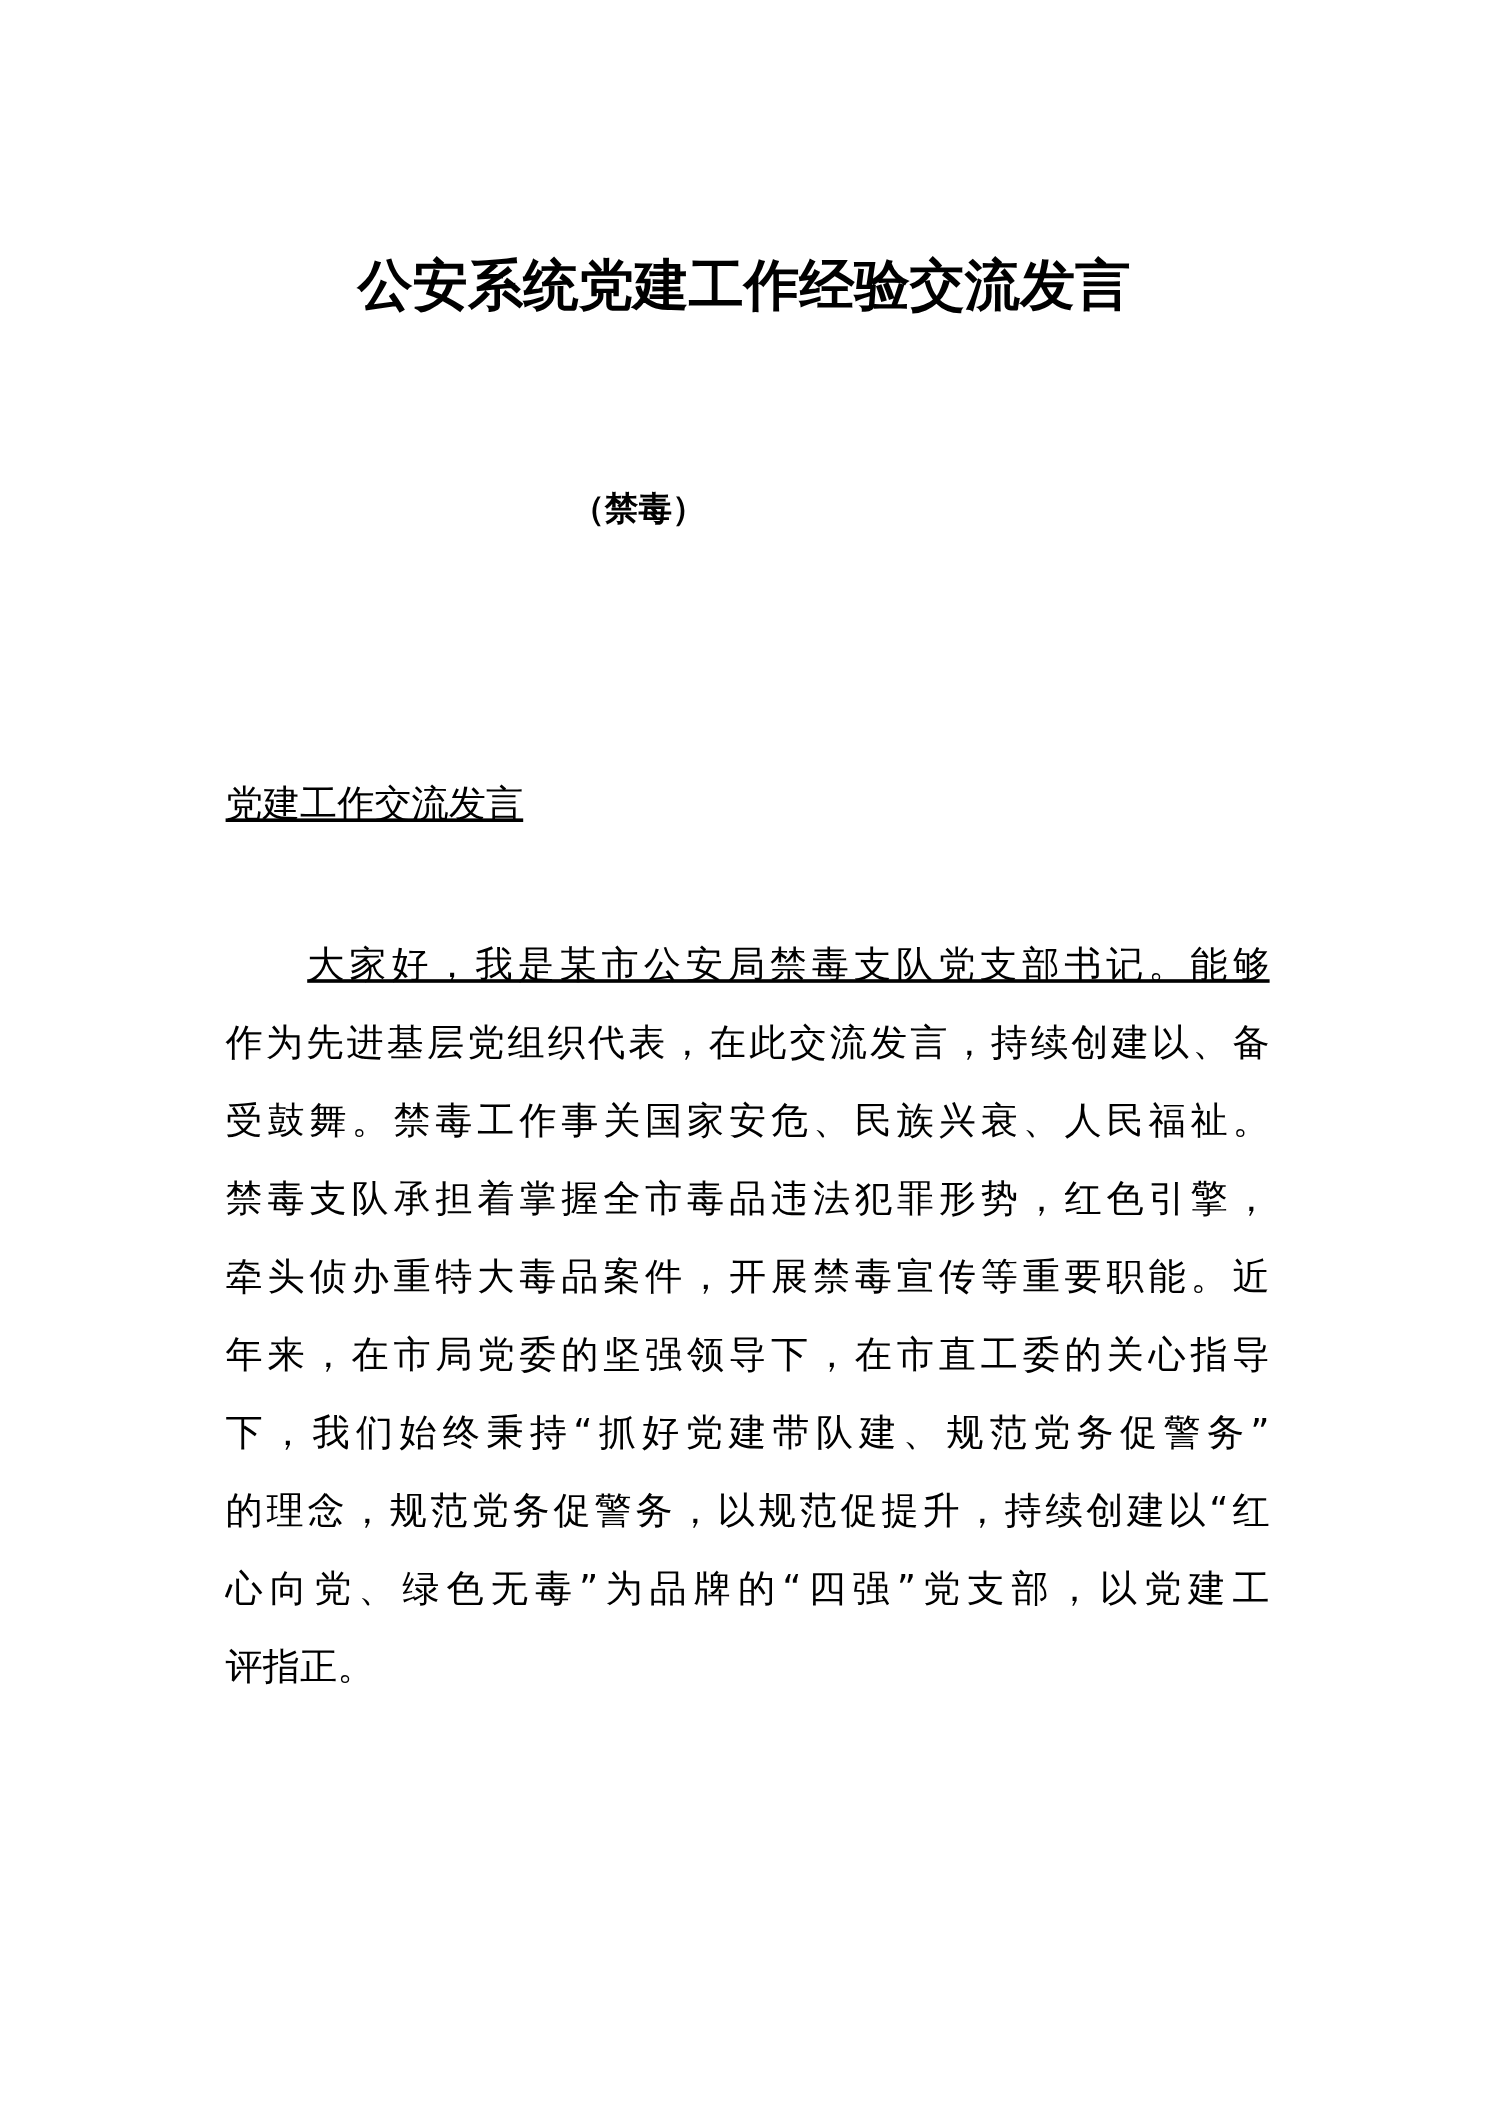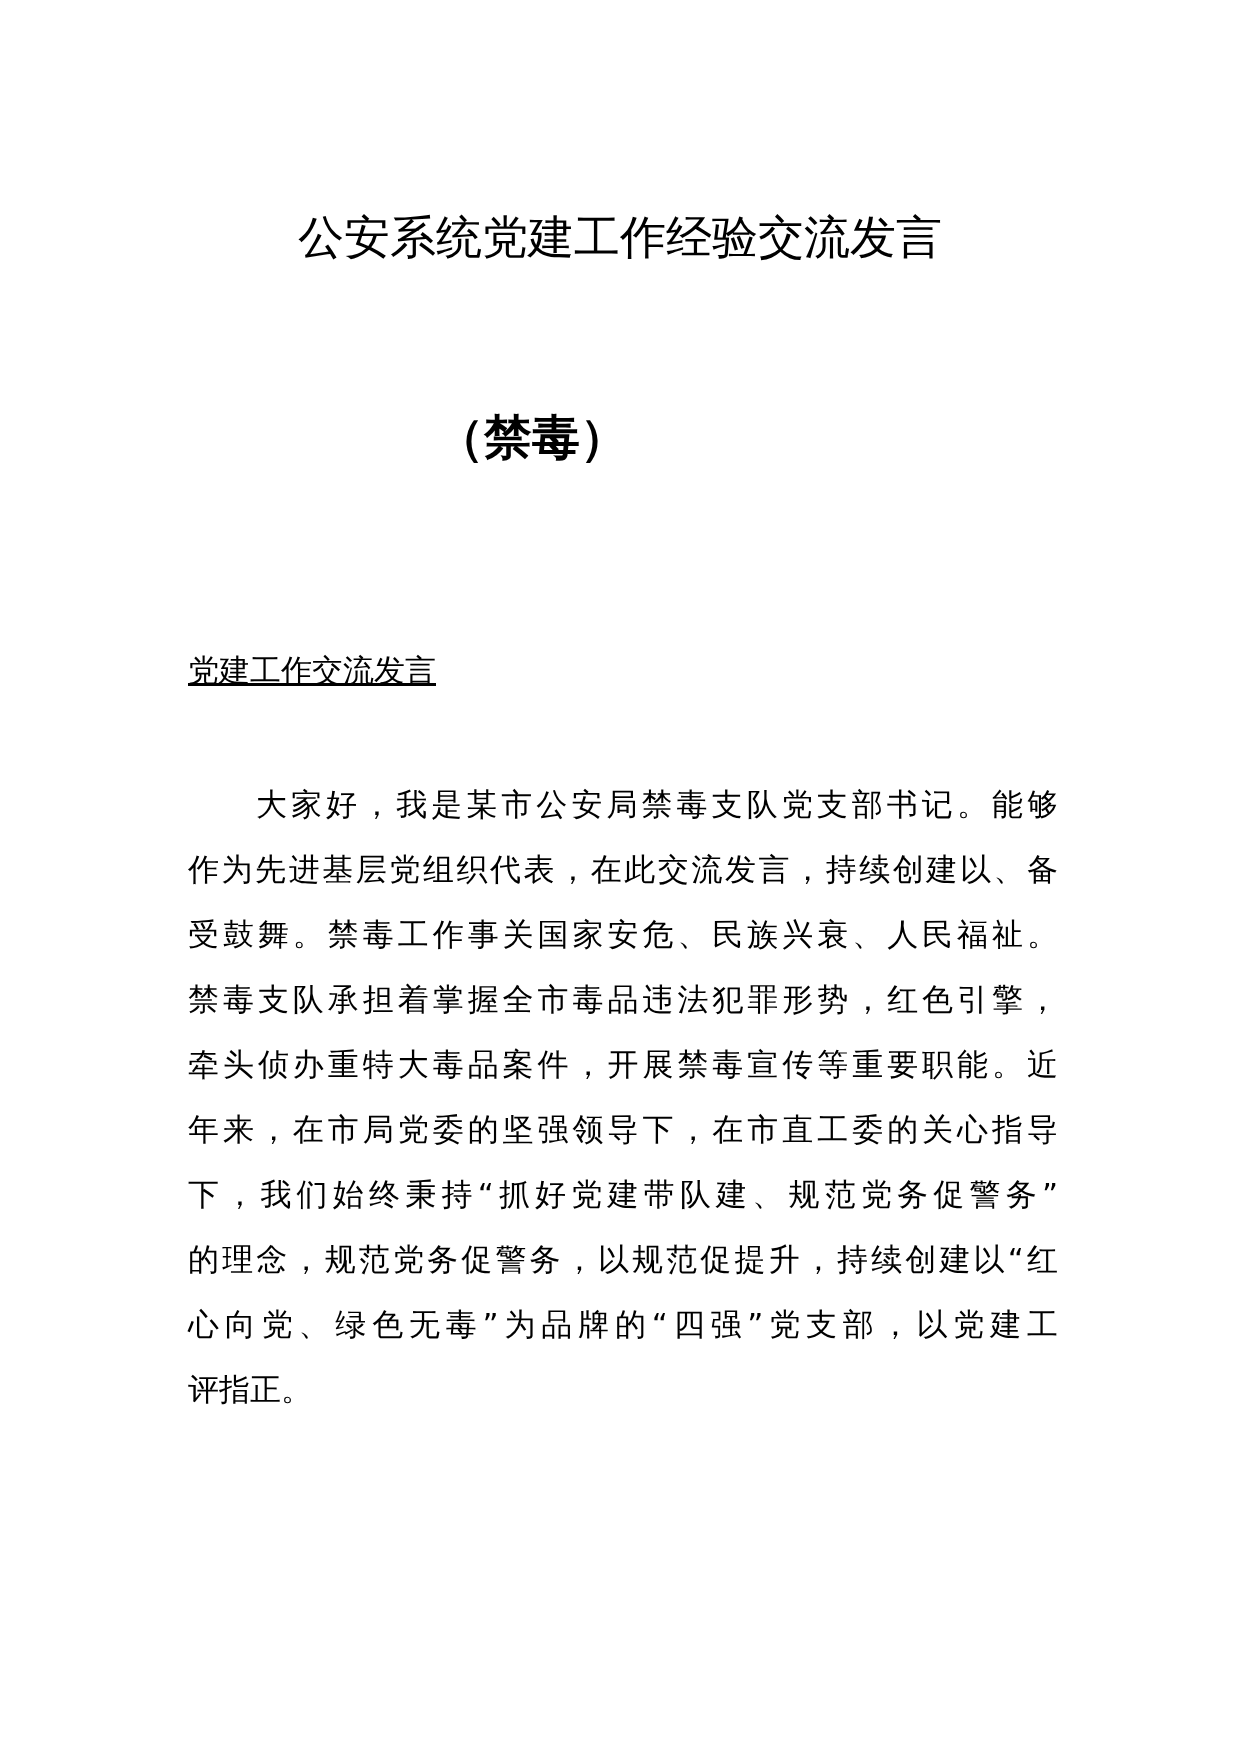--- a/index.html
+++ b/index.html
@@ -2,40 +2,40 @@
 <html><head>
   <meta charset="utf-8">
   <style>
     html, body { margin: 0; padding: 0; background: #ffffff; }
     body {
       width: 1240px; height: 1754px; position: relative; overflow: hidden;
       font-family: "DejaVu Sans", "Liberation Sans", sans-serif; color: #000;
     }
     .title {
       position: absolute; left: 0; width: 1240px; top: 205px;
-      text-align: center; font-size: 46px; font-weight: normal; line-height: 64px;
+      text-align: center; font-size: 46px; font-weight: bold; line-height: 64px;
       letter-spacing: 0px;
     }
     .subtitle {
       position: absolute; left: 0; width: 1064px; top: 392px;
-      text-align: center; font-size: 48px; font-weight: bold; line-height: 64px; margin-top: 13px;
+      text-align: center; font-size: 28px; font-weight: bold; line-height: 64px;
     }
     .section-heading {
       position: absolute; left: 188px; top: 645px;
       font-size: 31px; line-height: 50px; text-decoration: underline;
     }
     .body-para {
       position: absolute; left: 188px; top: 772px; width: 870px;
     }
     .line {
       font-size: 31px; height: 65px; line-height: 65px; white-space: nowrap;
       text-align: justify; text-align-last: justify;
     }
     .line.last { text-align-last: left; }
-    .line.indent { padding-left: 68px; }
+    .line.indent { padding-left: 68px; text-decoration: underline; }
   </style>
 </head>
 <body>
 
 <div class="title">公安系统党建工作经验交流发言</div>
 <div class="subtitle">（禁毒）</div>
 <div class="section-heading">党建工作交流发言</div>
 
 <div class="body-para">
   <div class="line indent">大家好，我是某市公安局禁毒支队党支部书记。能够</div>

